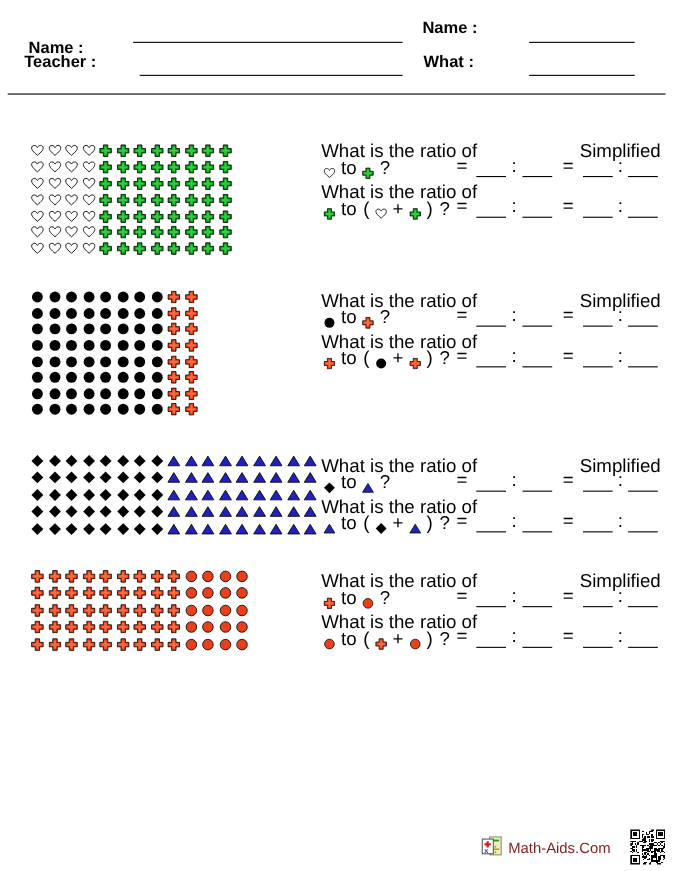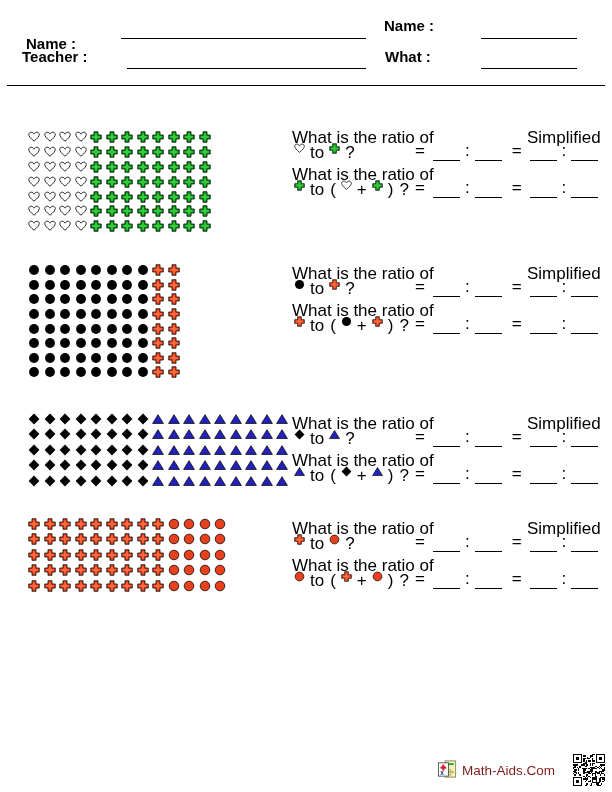--- a/index.html
+++ b/index.html
@@ -30,21 +30,21 @@
   .p1 .grow { height:14.8px; } .p2 .grow { height:14.6px; }
   .p3 .grow { height:15.5px; } .p4 .grow { height:15.5px; }
   .shape { width:12px; height:12px; margin-right:3.5px; display:block; flex:none; }
 
   .qblock { position:absolute; left:292px; width:320px; font-size:17px; }
   .p1 .qblock { top:1px; } .p2 .qblock { top:4px; }
   .p3 .qblock { top:6px; } .p4 .qblock { top:6px; }
   .qline1 { position:relative; height:14px; line-height:13px; }
   .simplified { position:absolute; left:235px; top:0; }
   .qline2 { display:flex; align-items:center; height:16px; margin-bottom:7px; }
-  .qsyms { width:123px; display:flex; align-items:flex-start; flex:none; }
+  .qsyms { width:123px; display:flex; align-items:flex-end; flex:none; }
   .qsyms .w { margin:0 3px; white-space:pre; }
   .qsym { width:11px; height:11px; display:block; flex:none; margin:0 2px; }
   .answers { display:flex; align-items:flex-end; height:15px; }
   .eq { margin-right:6px; }
   .eq2 { margin-left:8px; margin-right:6px; }
   .colon { margin:0 3px; }
   .blank { width:27px; height:13px; border-bottom:1px solid #000; margin:0 2px; flex:none; }
 
   
   .calc-icon { position:absolute; left:437px; top:758px; width:21px; height:22px; }

